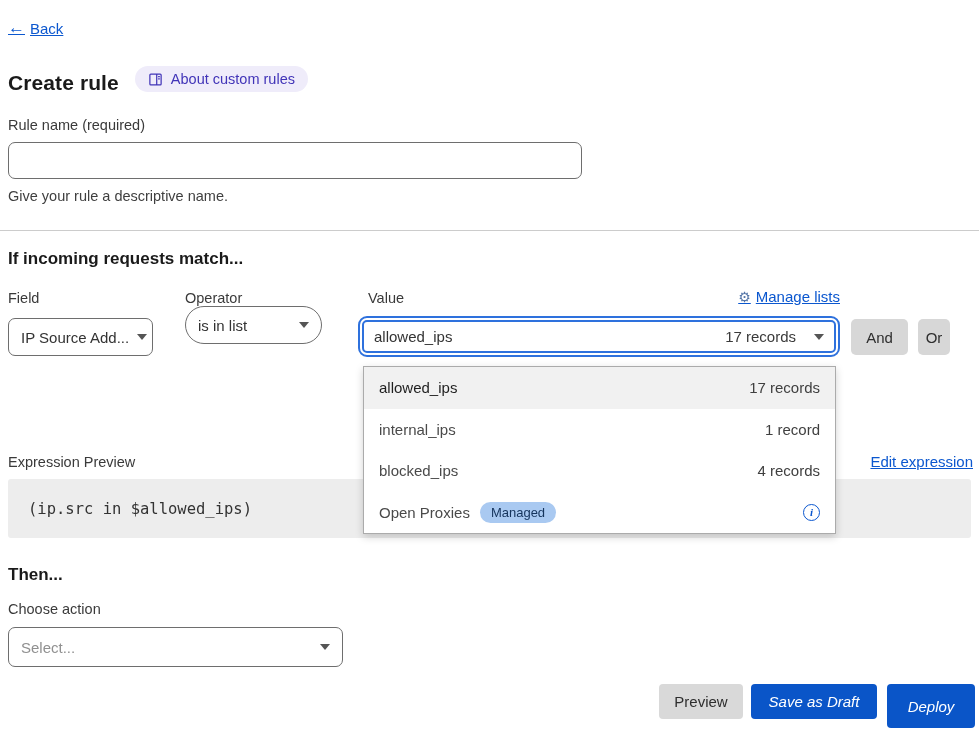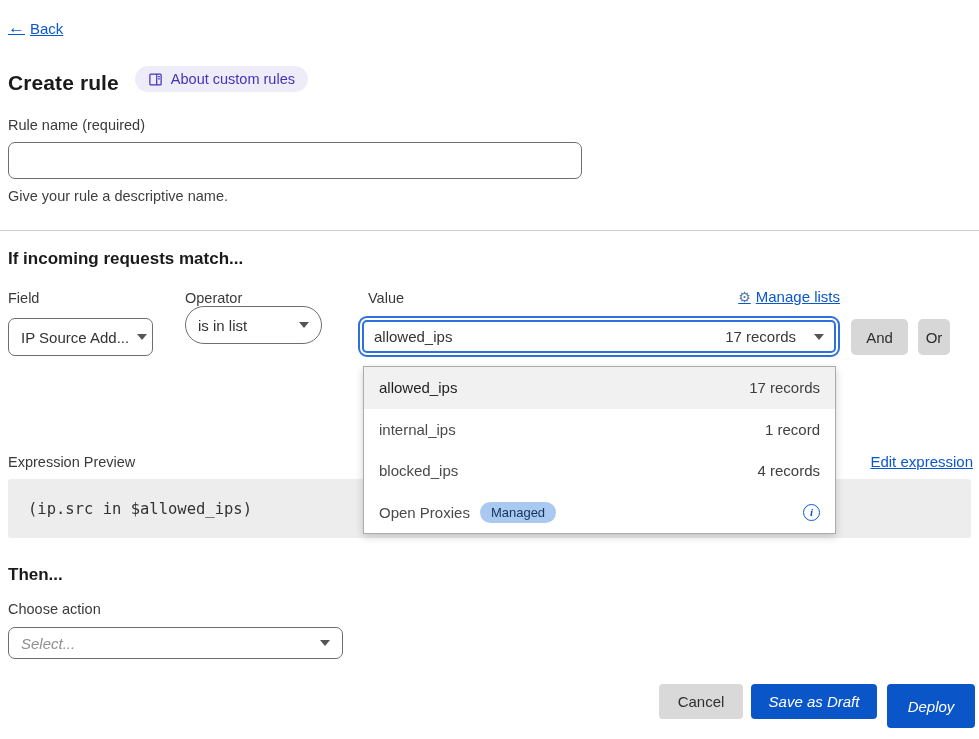--- a/index.html
+++ b/index.html
@@ -306,20 +306,20 @@
 </div>
 
 <div class="abs field-label" style="left:8px; top:454px;">Expression Preview</div>
 <a class="abs link" style="right:6px; top:453px;">Edit expression</a>
 <div class="abs expr-box">
   <span class="expr-code">(ip.src in $allowed_ips)</span>
 </div>
 
 <div class="abs section-heading" style="left:8px; top:565px;">Then...</div>
 <div class="abs field-label" style="left:8px; top:601px;">Choose action</div>
-<div class="abs select-box" style="left:8px; top:627px; width:335px; height:32px;font-style:italic;">
+<div class="abs select-box" style="left:8px; top:627px; width:335px; height:40px;">
   <span class="placeholder">Select...</span>
   <span class="chevron"></span>
 </div>
 
-<button class="abs cancel-btn" style="left:659px; top:684px; width:84px; height:35px;">Cancel</button>
+<button class="abs cancel-btn" style="left:659px; top:684px; width:84px; height:35px;">Preview</button>
 <button class="abs blue-btn" style="left:751px; top:684px; width:126px; height:35px;">Save as Draft</button>
 <button class="abs blue-btn" style="left:887px; top:684px; width:88px; height:44px;">Deploy</button>
 
 </body></html>

